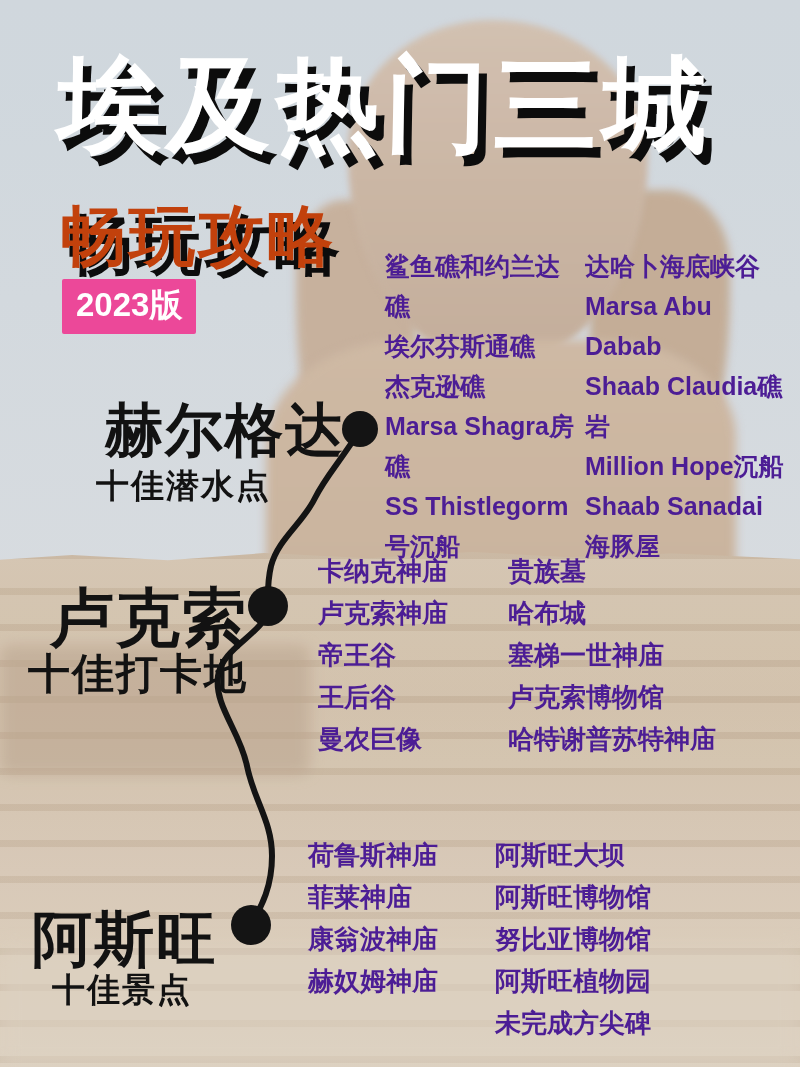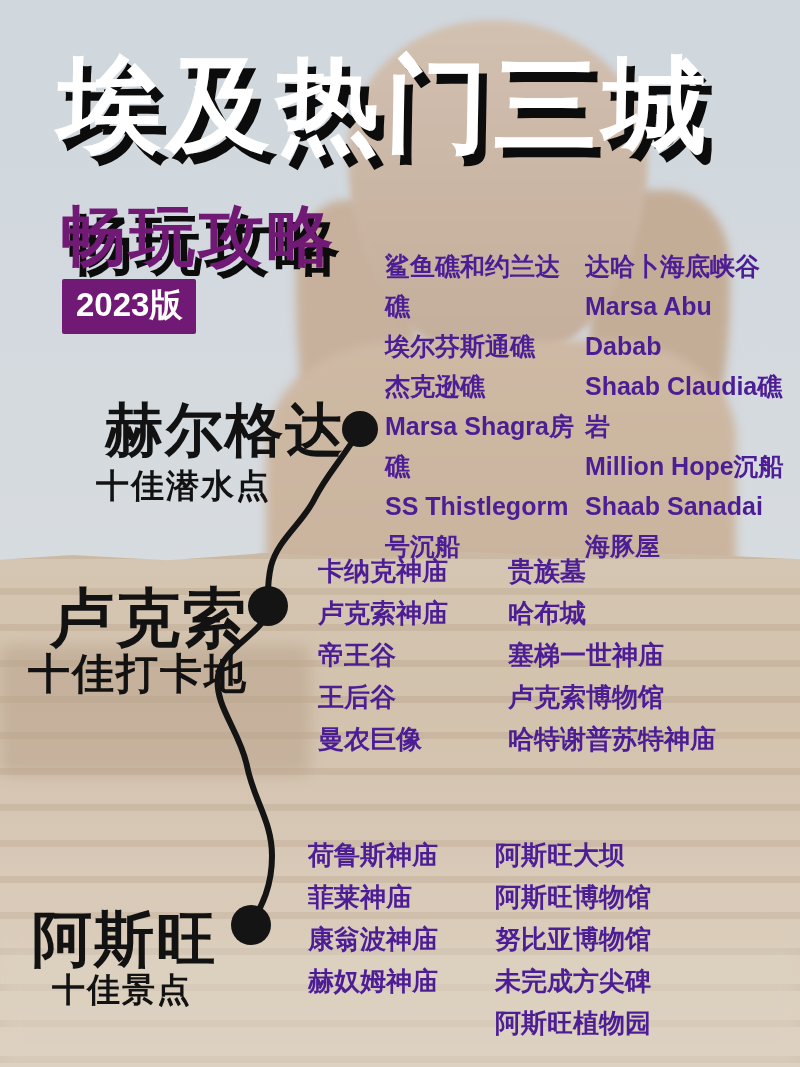--- a/index.html
+++ b/index.html
@@ -35,25 +35,25 @@
   .abs{position:absolute;}
   .main-title{
     left:58px;top:50px;
     font-size:104px;line-height:1.06;font-weight:900;letter-spacing:5px;
     color:#ffffff;text-shadow:8px 10px 0 #0c0c0c;
     transform:skewX(-1deg);white-space:nowrap;
   }
   .sub-title{
     left:60px;top:192px;
     font-size:66px;font-weight:900;letter-spacing:3px;
-    color:#701a75;text-shadow:7px 9px 0 #0c0c0c;white-space:nowrap;
+    color:#c2410c;text-shadow:7px 9px 0 #0c0c0c;white-space:nowrap;
   }
   .edition-badge{
     left:62px;top:279px;
-    background:#701a75;color:#ffffff;
+    background:#ec4899;color:#ffffff;
     font-size:33px;font-weight:800;
     padding:4px 14px 6px 14px;border-radius:2px;white-space:nowrap;
   }
   .city-name{font-weight:900;color:#121212;white-space:nowrap;letter-spacing:2px;}
   .city-tag{font-weight:900;color:#121212;white-space:nowrap;letter-spacing:2px;}
   .c1{left:58px;top:392px;font-size:58px;margin-left:47px;}
   .t1{left:96px;top:464px;font-size:33px;}
   .c2{left:50px;top:575px;font-size:64px;}
   .t2{left:28px;top:646px;font-size:42px;}
   .c3{left:32px;top:900px;font-size:60px;}
@@ -137,17 +137,17 @@
   <div class="list l3a">
       <div class="li">荷鲁斯神庙</div>
       <div class="li">菲莱神庙</div>
       <div class="li">康翁波神庙</div>
       <div class="li">赫奴姆神庙</div>
     </div>
   <div class="list l3b">
       <div class="li">阿斯旺大坝</div>
       <div class="li">阿斯旺博物馆</div>
       <div class="li">努比亚博物馆</div>
+      <div class="li">阿斯旺植物园</div>
       <div class="li">未完成方尖碑</div>
-      <div class="li">阿斯旺植物园</div>
     </div>
 
 </div>
 
 </body></html>

